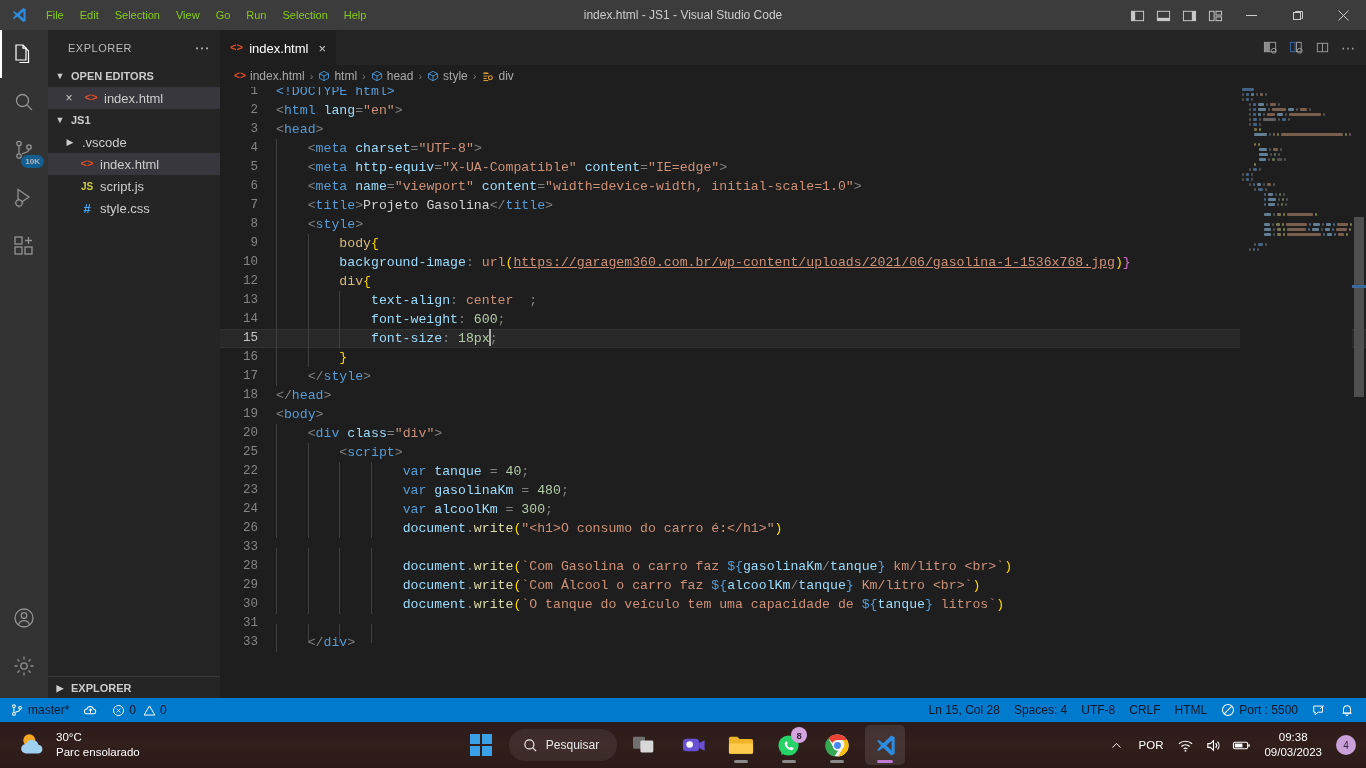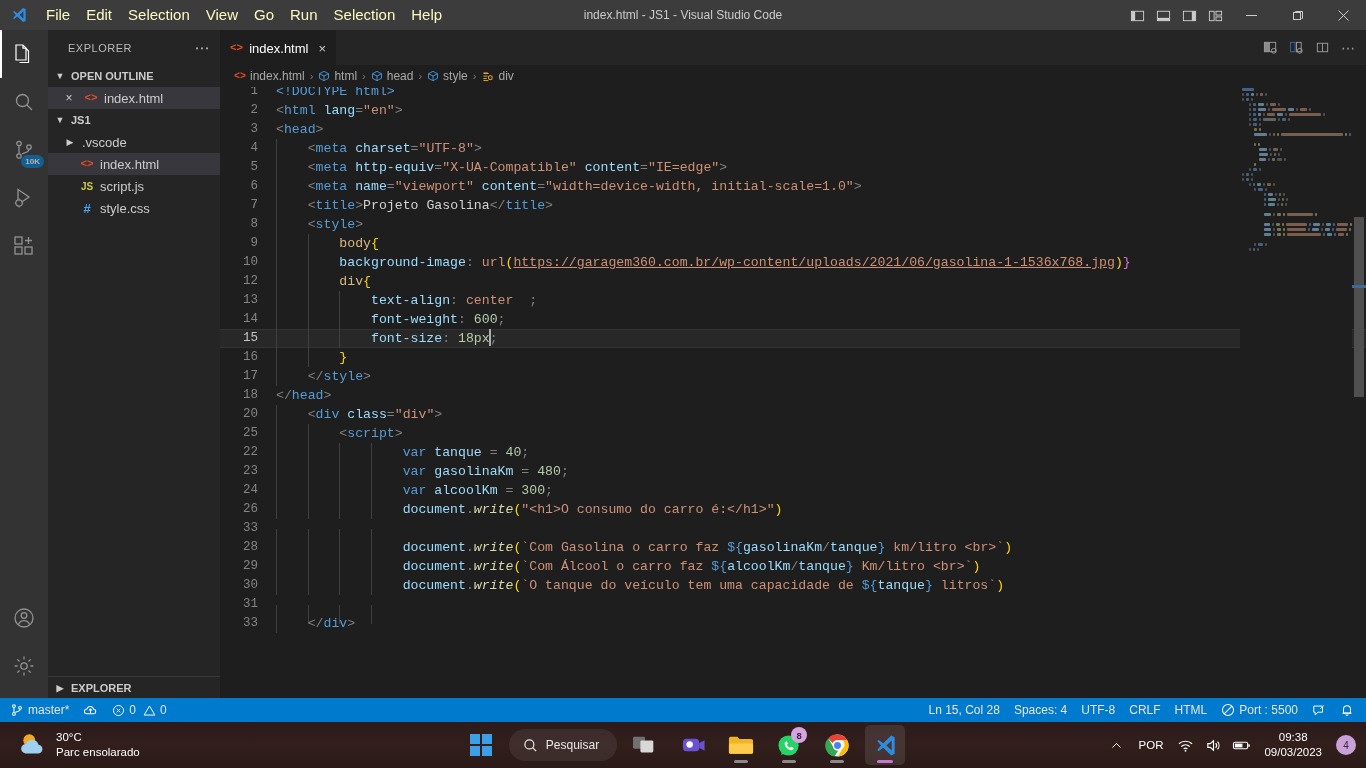--- a/index.html
+++ b/index.html
@@ -13,21 +13,21 @@
   #app { position: relative; width: 1366px; height: 768px; }
 
   
   .titlebar {
     position: absolute; top: 0; left: 0; width: 1366px; height: 30px;
     background: #3c3c3c; display: flex; align-items: center;
   }
   .vs-logo { width: 38px; height: 30px; display: flex; align-items: center; justify-content: center; }
   .menu { display: flex; align-items: center; height: 30px; }
   .menu-item {
-    font-size: 15px; color: #fef9c3; padding: 4px 8px; line-height: 14px;
+    font-size: 11px; color: #84cc16; padding: 4px 8px; line-height: 14px;
     cursor: default; white-space: nowrap;
   }
   .title-center {
     position: absolute; left: 0; width: 1366px; text-align: center;
     font-size: 12px; color: #cccccc; pointer-events: none;
   }
   .title-right {
     position: absolute; right: 0; top: 0; height: 30px;
     display: flex; align-items: center;
   }
@@ -142,21 +142,21 @@
   .t-punct { color: #808080; }
   .t-tag   { color: #569cd6; }
   .t-attr  { color: #9cdcfe; }
   .t-str   { color: #ce9178; }
   .t-txt   { color: #d4d4d4; }
   .t-prop  { color: #9cdcfe; }
   .t-sel   { color: #d7ba7d; }
   .t-num   { color: #b5cea8; }
   .t-kw    { color: #569cd6; }
   .t-var   { color: #9cdcfe; }
-  .t-fn    { color: #dcdcaa; font-style: italic; }
+  .t-fn    { color: #dcdcaa; }
   .t-obj   { color: #9cdcfe; }
   .t-tplvar{ color: #569cd6; }
   .t-link  { color: #ce9178; text-decoration: underline; }
   .t-css-val { color: #ce9178; }
   .brace-y { color: #ffd700; }
   .brace-p { color: #da70d6; }
   .cursor {
     display: inline-block; width: 2px; height: 17px; background: #aeafad;
     vertical-align: -4px; margin: 0 -1px;
   }
@@ -179,21 +179,21 @@
     background: #4f4f4f; border-radius: 0;
   }
   .overview-mark {
     position: absolute; right: 0; width: 14px; height: 3px; background: #3a6a9a;
   }
 
   
   .statusbar {
     position: absolute; bottom: 46px; left: 0; width: 1366px; height: 24px;
     background: #007acc; display: flex; align-items: center;
-    font-size: 12px; color: #e5e5e5;
+    font-size: 12px; color: #0f172a;
   }
   .sb-item { display: flex; align-items: center; gap: 4px; padding: 0 7px; height: 24px; }
   .sb-right { margin-left: auto; display: flex; align-items: center; }
 
   
   .taskbar {
     position: absolute; bottom: 0; left: 0; width: 1366px; height: 46px;
     background: linear-gradient(180deg,#2b1b1b 0%, #321f1c 50%, #2a1a18 100%);
     display: flex; align-items: center;
   }
@@ -360,21 +360,21 @@
   </div>
 
   <div class="sidebar">
     <div class="sidebar-title">
       <span>EXPLORER</span>
       <span class="dots">⋯</span>
     </div>
 
     <div class="section-header">
       <span class="chev">▼</span>
-      <span>OPEN OUTLINE</span>
+      <span>OPEN EDITORS</span>
     </div>
     <div class="tree-row open-editor-sel" style="padding-left:12px">
       <span class="close-x">×</span>
       <span class="file-ico ico-html">&lt;&gt;</span>
       <span>index.html</span>
     </div>
 
     <div class="section-header">
       <span class="chev">▼</span>
       <span>JS1</span>
@@ -490,20 +490,21 @@
           <div class="code-line"><span class="ln">8</span><span class="ctext"><span class="indent-guide" style="left: 0px;"></span><span class="t-punct">    &lt;</span><span class="t-tag">style</span><span class="t-punct">&gt;</span></span></div>
           <div class="code-line"><span class="ln">9</span><span class="ctext"><span class="indent-guide" style="left: 0px;"></span><span class="indent-guide" style="left: 31.72px;"></span><span class="t-sel">        body</span><span class="brace-y">{</span></span></div>
           <div class="code-line"><span class="ln">10</span><span class="ctext"><span class="indent-guide" style="left: 0px;"></span><span class="indent-guide" style="left: 31.72px;"></span><span class="t-prop">        background-image</span><span class="t-punct">:</span><span class="t-css-val"> url</span><span class="brace-y">(</span><span class="t-link">https://garagem360.com.br/wp-content/uploads/2021/06/gasolina-1-1536x768.jpg</span><span class="brace-y">)</span><span class="brace-p">}</span></span></div>
           <div class="code-line"><span class="ln">12</span><span class="ctext"><span class="indent-guide" style="left: 0px;"></span><span class="indent-guide" style="left: 31.72px;"></span><span class="t-sel">        div</span><span class="brace-y">{</span></span></div>
           <div class="code-line"><span class="ln">13</span><span class="ctext"><span class="indent-guide" style="left: 0px;"></span><span class="indent-guide" style="left: 31.72px;"></span><span class="indent-guide" style="left: 63.44px;"></span><span class="t-prop">            text-align</span><span class="t-punct">:</span><span class="t-css-val"> center</span><span class="t-punct">  ;</span></span></div>
           <div class="code-line"><span class="ln">14</span><span class="ctext"><span class="indent-guide" style="left: 0px;"></span><span class="indent-guide" style="left: 31.72px;"></span><span class="indent-guide" style="left: 63.44px;"></span><span class="t-prop">            font-weight</span><span class="t-punct">:</span><span class="t-num"> 600</span><span class="t-punct">;</span></span></div>
           <div class="code-line current"><span class="ln">15</span><span class="ctext"><span class="indent-guide" style="left: 0px;"></span><span class="indent-guide" style="left: 31.72px;"></span><span class="indent-guide" style="left: 63.44px;"></span><span class="t-prop">            font-size</span><span class="t-punct">:</span><span class="t-num"> 18px</span><span class="cursor"></span><span class="t-punct">;</span></span></div>
           <div class="code-line"><span class="ln">16</span><span class="ctext"><span class="indent-guide" style="left: 0px;"></span><span class="indent-guide" style="left: 31.72px;"></span><span class="t-punct">        </span><span class="brace-y">}</span></span></div>
           <div class="code-line"><span class="ln">17</span><span class="ctext"><span class="indent-guide" style="left: 0px;"></span><span class="t-punct">    &lt;/</span><span class="t-tag">style</span><span class="t-punct">&gt;</span></span></div>
           <div class="code-line"><span class="ln">18</span><span class="ctext"><span class="t-punct">&lt;/</span><span class="t-tag">head</span><span class="t-punct">&gt;</span></span></div>
+          <div class="code-line"><span class="ln">19</span><span class="ctext"><span class="t-punct">&lt;</span><span class="t-tag">body</span><span class="t-punct">&gt;</span></span></div>
           <div class="code-line"><span class="ln">20</span><span class="ctext"><span class="indent-guide" style="left: 0px;"></span><span class="t-punct">    &lt;</span><span class="t-tag">div</span><span class="t-attr"> class</span><span class="t-punct">=</span><span class="t-str">"div"</span><span class="t-punct">&gt;</span></span></div>
           <div class="code-line"><span class="ln">25</span><span class="ctext"><span class="indent-guide" style="left: 0px;"></span><span class="indent-guide" style="left: 31.72px;"></span><span class="t-punct">        &lt;</span><span class="t-tag">script</span><span class="t-punct">&gt;</span></span></div>
           <div class="code-line"><span class="ln">22</span><span class="ctext"><span class="indent-guide" style="left: 0px;"></span><span class="indent-guide" style="left: 31.72px;"></span><span class="indent-guide" style="left: 63.44px;"></span><span class="indent-guide" style="left: 95.16px;"></span><span class="t-punct">                </span><span class="t-kw">var</span><span class="t-var"> tanque</span><span class="t-punct"> = </span><span class="t-num">40</span><span class="t-punct">;</span></span></div>
           <div class="code-line"><span class="ln">23</span><span class="ctext"><span class="indent-guide" style="left: 0px;"></span><span class="indent-guide" style="left: 31.72px;"></span><span class="indent-guide" style="left: 63.44px;"></span><span class="indent-guide" style="left: 95.16px;"></span><span class="t-punct">                </span><span class="t-kw">var</span><span class="t-var"> gasolinaKm</span><span class="t-punct"> = </span><span class="t-num">480</span><span class="t-punct">;</span></span></div>
           <div class="code-line"><span class="ln">24</span><span class="ctext"><span class="indent-guide" style="left: 0px;"></span><span class="indent-guide" style="left: 31.72px;"></span><span class="indent-guide" style="left: 63.44px;"></span><span class="indent-guide" style="left: 95.16px;"></span><span class="t-punct">                </span><span class="t-kw">var</span><span class="t-var"> alcoolKm</span><span class="t-punct"> = </span><span class="t-num">300</span><span class="t-punct">;</span></span></div>
           <div class="code-line"><span class="ln">26</span><span class="ctext"><span class="indent-guide" style="left: 0px;"></span><span class="indent-guide" style="left: 31.72px;"></span><span class="indent-guide" style="left: 63.44px;"></span><span class="indent-guide" style="left: 95.16px;"></span><span class="t-punct">                </span><span class="t-obj">document</span><span class="t-punct">.</span><span class="t-fn">write</span><span class="brace-y">(</span><span class="t-str">"&lt;h1&gt;O consumo do carro é:&lt;/h1&gt;"</span><span class="brace-y">)</span></span></div>
           <div class="code-line"><span class="ln">33</span><span class="ctext"><span class="indent-guide" style="left: 0px;"></span><span class="indent-guide" style="left: 31.72px;"></span><span class="indent-guide" style="left: 63.44px;"></span><span class="indent-guide" style="left: 95.16px;"></span></span></div>
           <div class="code-line"><span class="ln">28</span><span class="ctext"><span class="indent-guide" style="left: 0px;"></span><span class="indent-guide" style="left: 31.72px;"></span><span class="indent-guide" style="left: 63.44px;"></span><span class="indent-guide" style="left: 95.16px;"></span><span class="t-punct">                </span><span class="t-obj">document</span><span class="t-punct">.</span><span class="t-fn">write</span><span class="brace-y">(</span><span class="t-str">`Com Gasolina o carro faz </span><span class="t-tplvar">${</span><span class="t-var">gasolinaKm</span><span class="t-punct">/</span><span class="t-var">tanque</span><span class="t-tplvar">}</span><span class="t-str"> km/litro &lt;br&gt;`</span><span class="brace-y">)</span></span></div>
           <div class="code-line"><span class="ln">29</span><span class="ctext"><span class="indent-guide" style="left: 0px;"></span><span class="indent-guide" style="left: 31.72px;"></span><span class="indent-guide" style="left: 63.44px;"></span><span class="indent-guide" style="left: 95.16px;"></span><span class="t-punct">                </span><span class="t-obj">document</span><span class="t-punct">.</span><span class="t-fn">write</span><span class="brace-y">(</span><span class="t-str">`Com Álcool o carro faz </span><span class="t-tplvar">${</span><span class="t-var">alcoolKm</span><span class="t-punct">/</span><span class="t-var">tanque</span><span class="t-tplvar">}</span><span class="t-str"> Km/litro &lt;br&gt;`</span><span class="brace-y">)</span></span></div>
           <div class="code-line"><span class="ln">30</span><span class="ctext"><span class="indent-guide" style="left: 0px;"></span><span class="indent-guide" style="left: 31.72px;"></span><span class="indent-guide" style="left: 63.44px;"></span><span class="indent-guide" style="left: 95.16px;"></span><span class="t-punct">                </span><span class="t-obj">document</span><span class="t-punct">.</span><span class="t-fn">write</span><span class="brace-y">(</span><span class="t-str">`O tanque do veículo tem uma capacidade de </span><span class="t-tplvar">${</span><span class="t-var">tanque</span><span class="t-tplvar">}</span><span class="t-str"> litros`</span><span class="brace-y">)</span></span></div>

